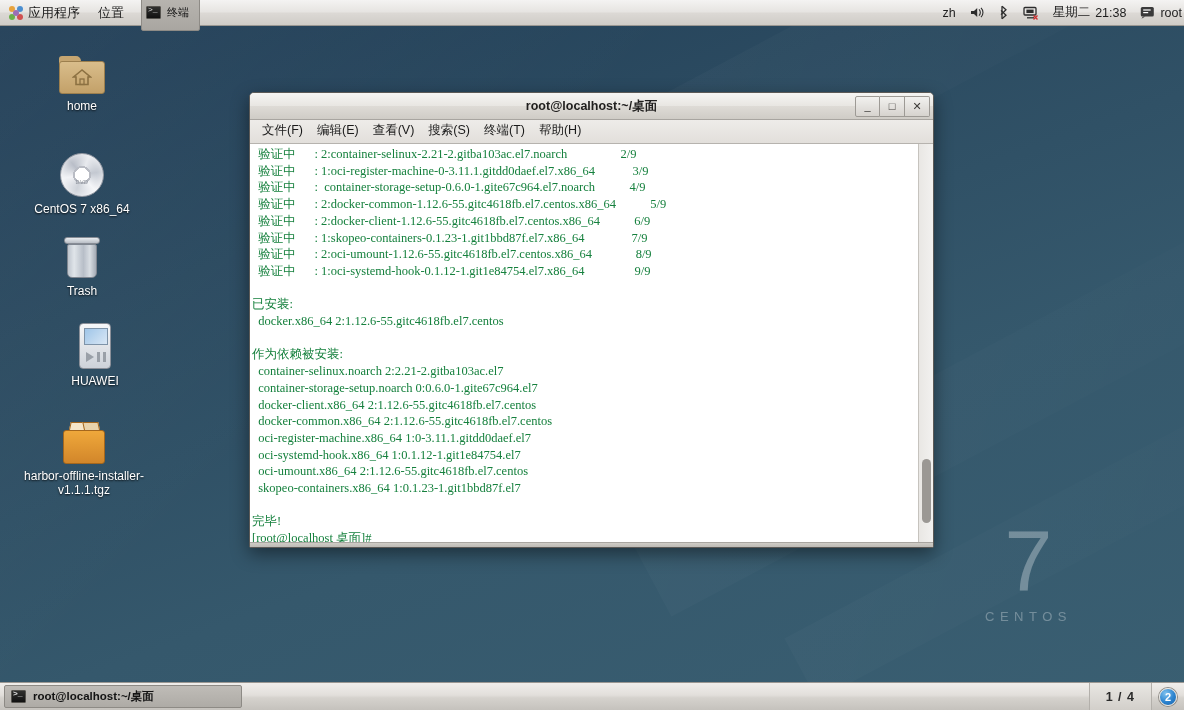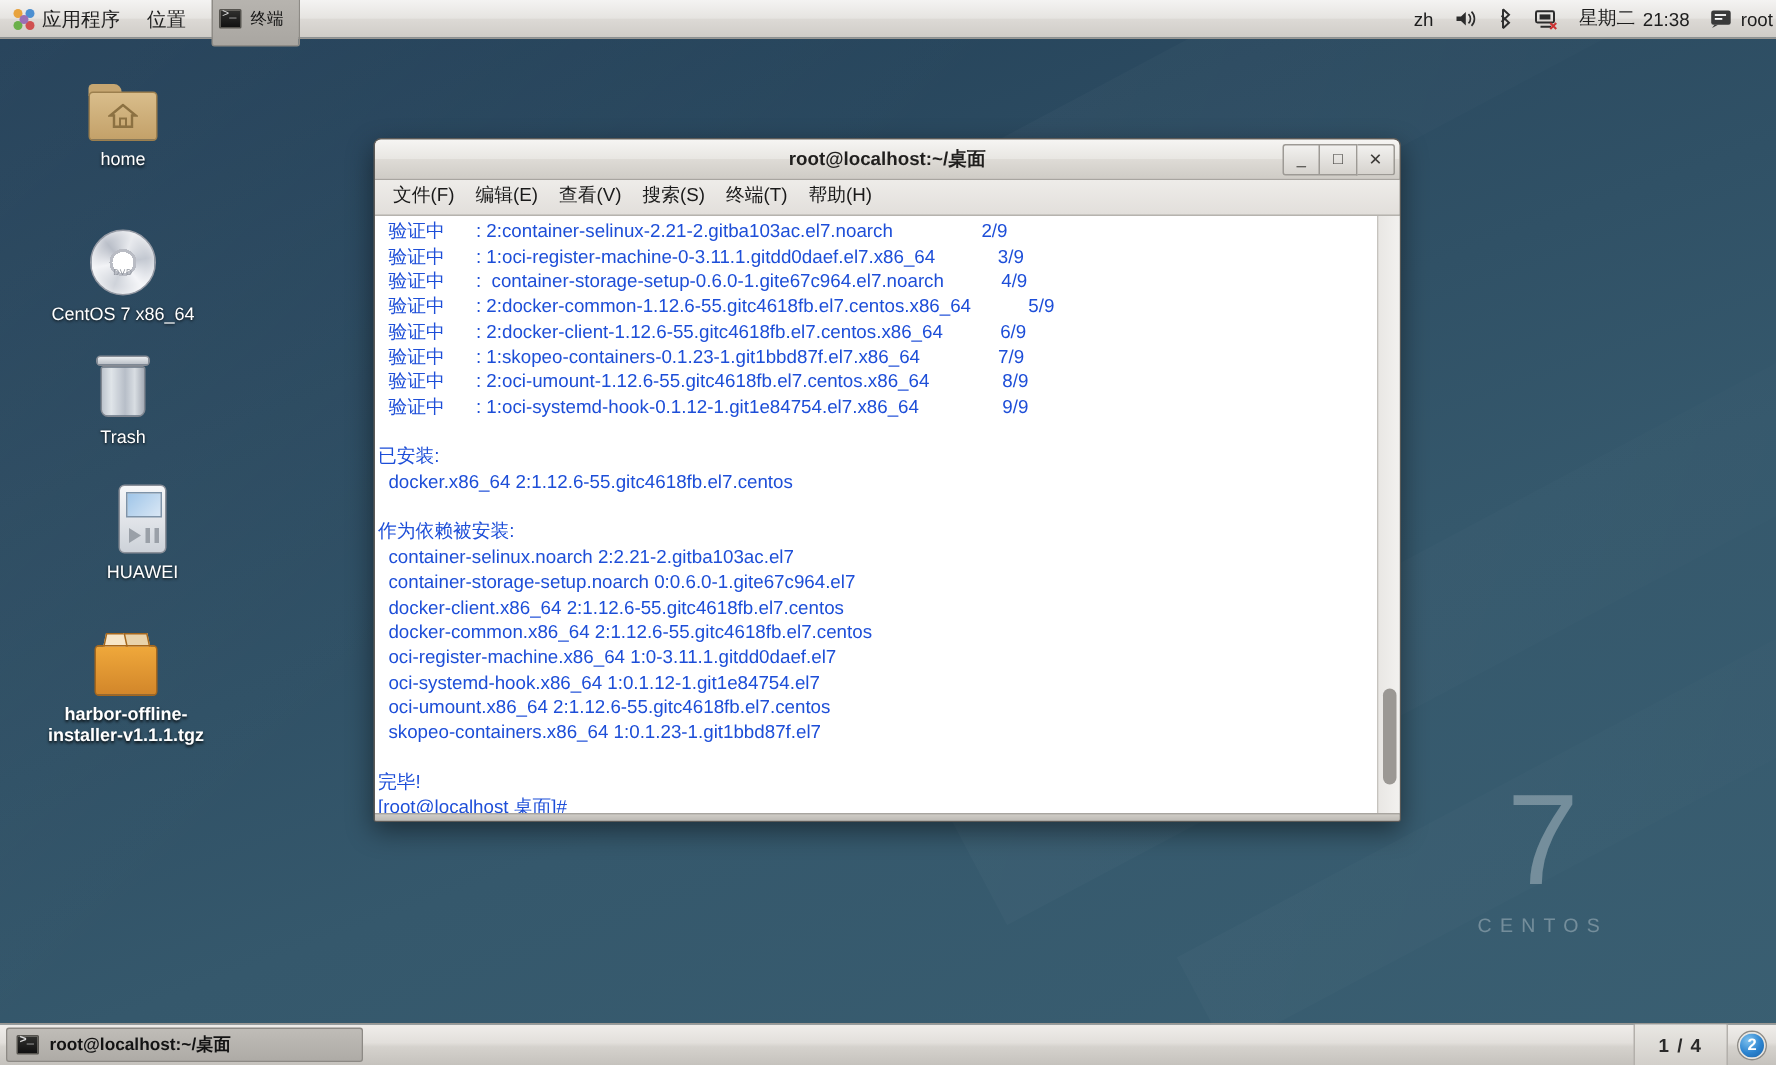--- a/index.html
+++ b/index.html
@@ -228,23 +228,23 @@
     font-size: 12.5px; color: #1a1a1a;
   }
   .menubar span { padding: 2px 7px; cursor: default; }
 
   .term-body {
     flex: 1; position: relative; display: flex;
     background: #ffffff; overflow: hidden;
   }
   .term-text {
     flex: 1; padding: 2px 4px 0 2px;
-    font-family: Liberation Sans, sans-serif;
+    font-family: Liberation Serif, serif;
     font-size: 12.5px; line-height: 16.7px;
-    color: #1d4ed8; white-space: pre;
+    color: #15803d; white-space: pre;
     overflow: hidden;
   }
   .scroll-track {
     width: 15px; flex: none;
     background: linear-gradient(to right, #e9e7e4, #f2f1ef);
     border-left: 1px solid #c6c3be;
     position: relative;
   }
   .scroll-thumb {
     position: absolute; left: 3px; width: 9px;
@@ -400,21 +400,21 @@
       <div class="ctrl">
           <b></b>
           <s></s>
           <s></s>
         </div>
     </div>
   </div>
   <span class="desk-label">HUAWEI</span>
 </div>
 
-<div class="desk-icon" style="left:22px; top:414px; width:124px;font-weight:bold;">
+<div class="desk-icon" style="left:22px; top:414px; width:124px;">
   <div class="glyph">
     <div class="archive">
       <div class="flapL"></div>
       <div class="flapR"></div>
       <div class="box"></div>
     </div>
   </div>
   <span class="desk-label">harbor-offline-installer-v1.1.1.tgz</span>
 </div>
 

